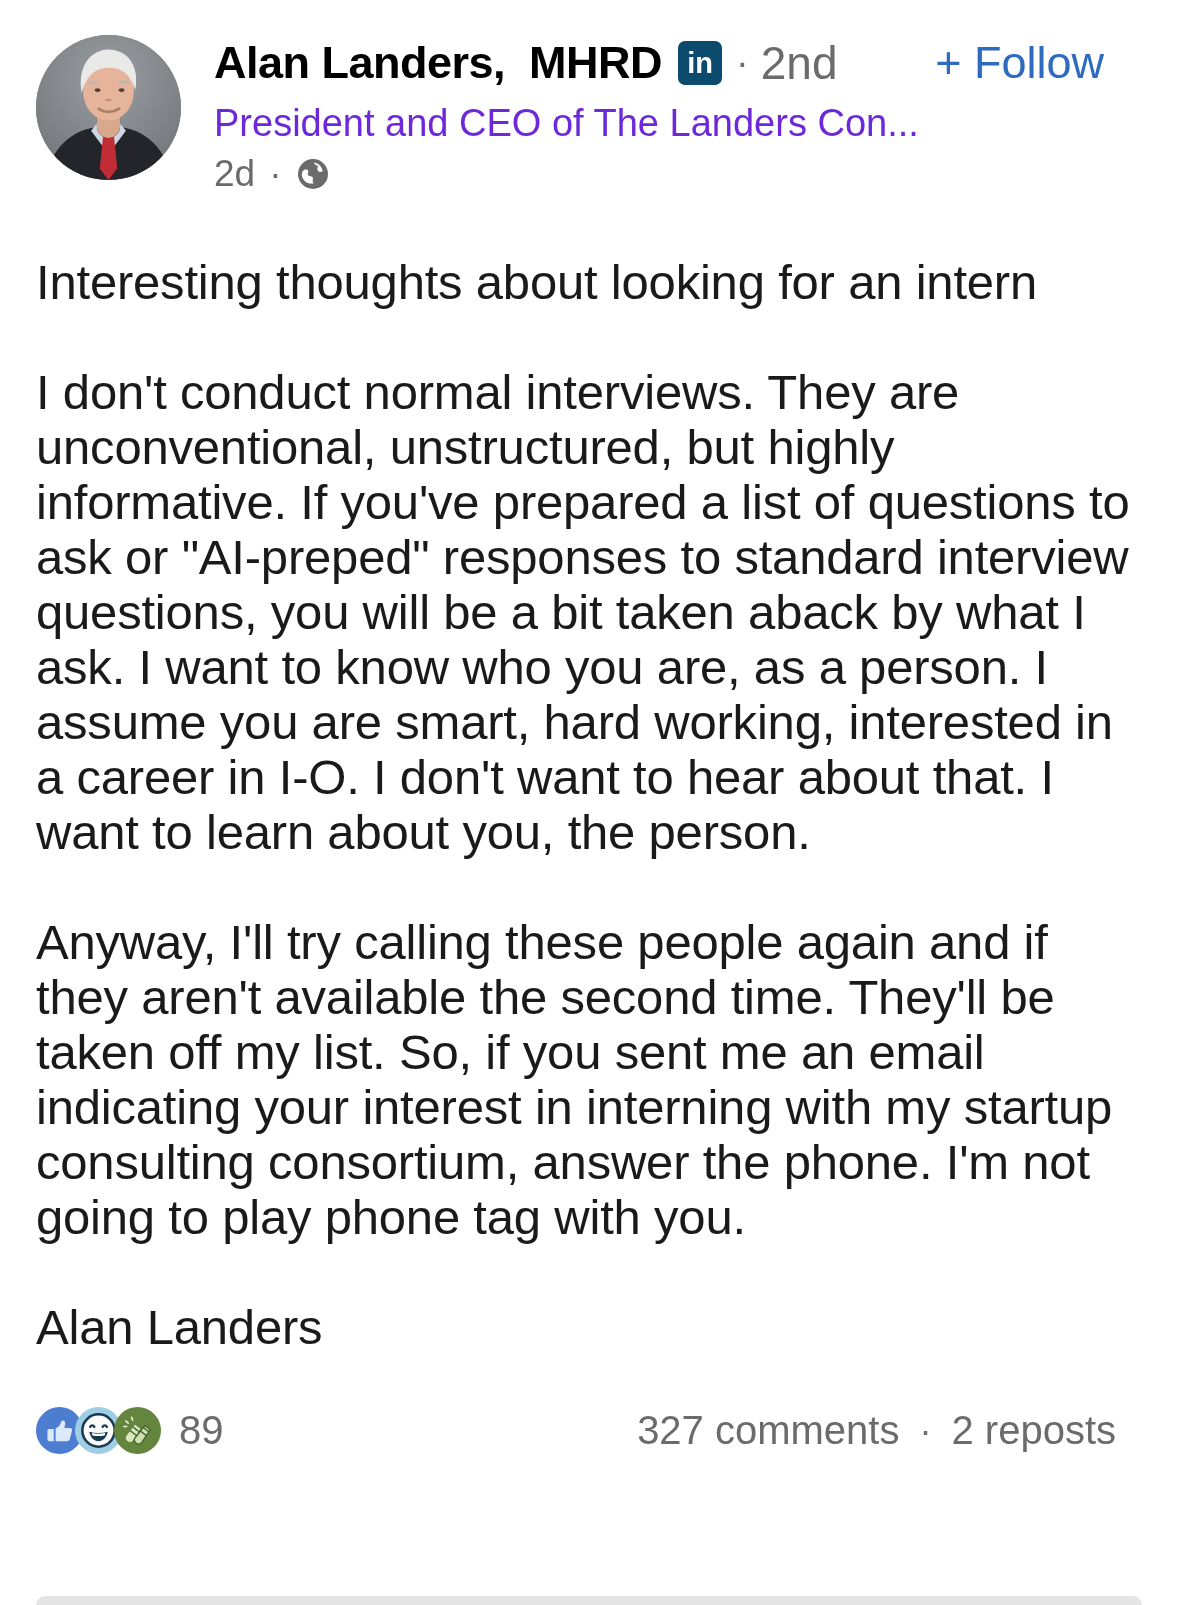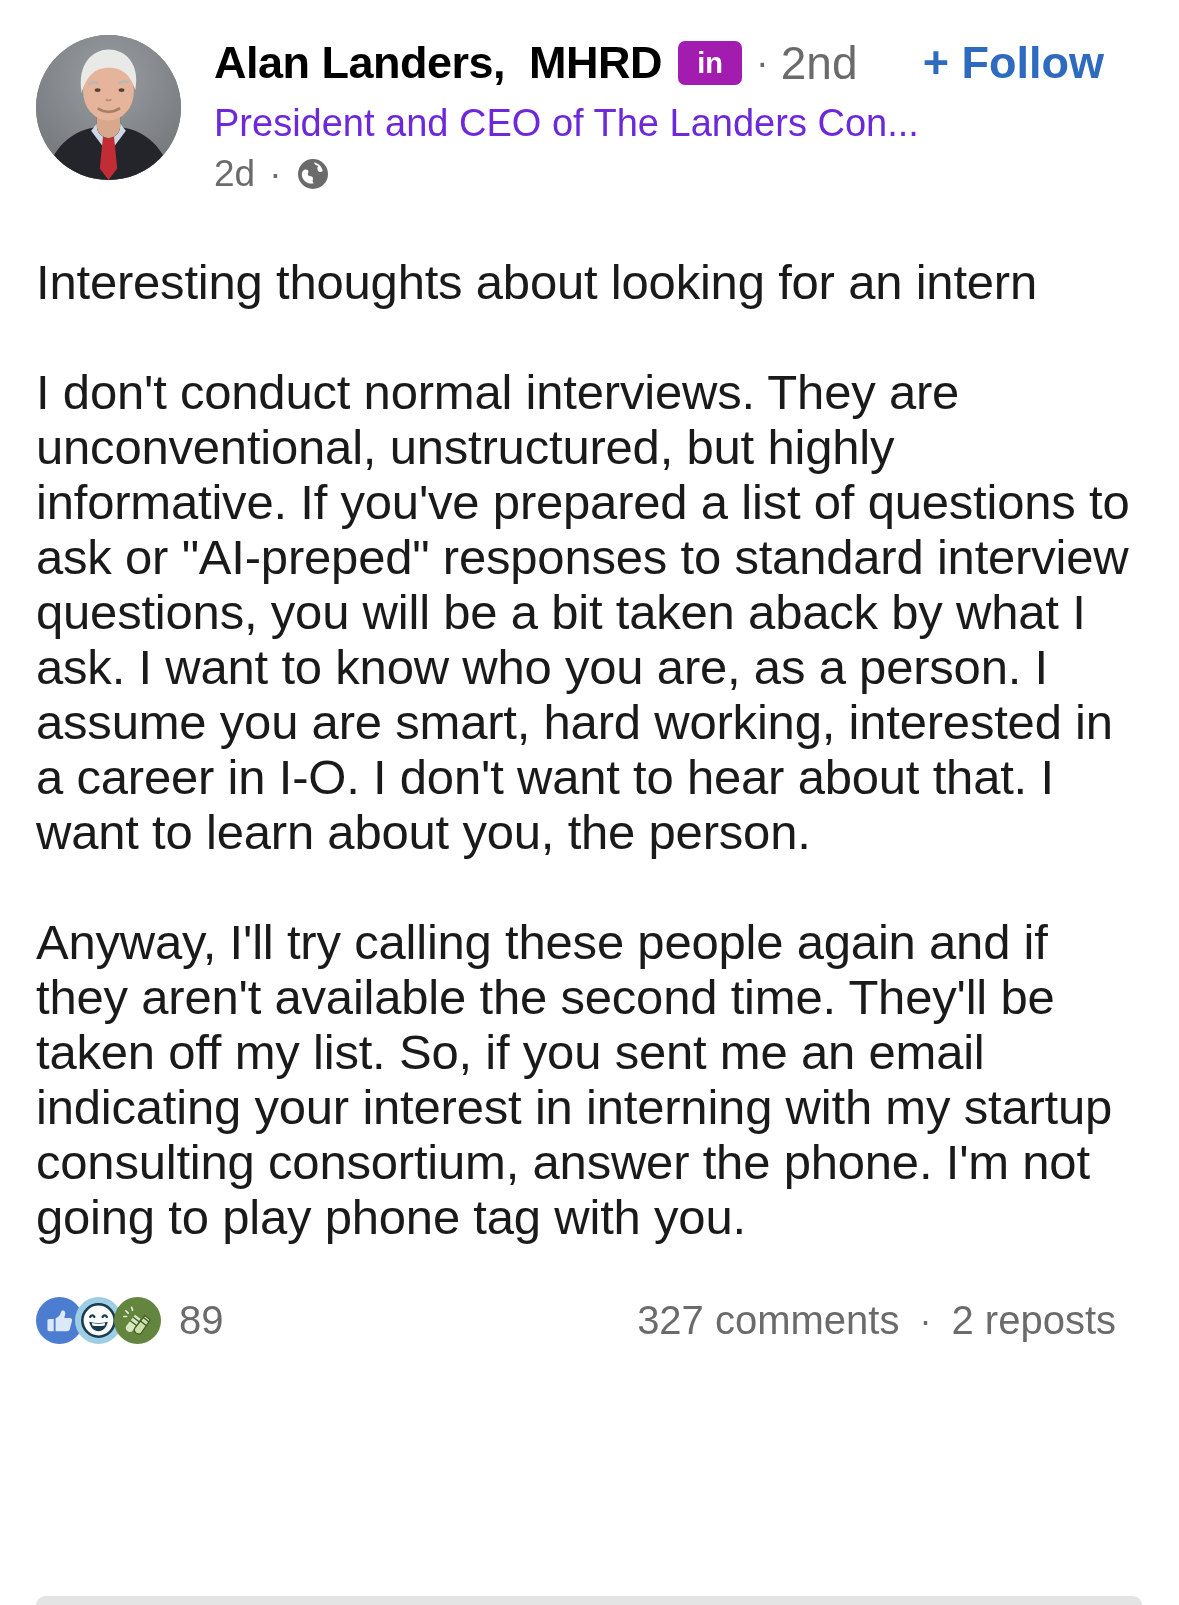--- a/index.html
+++ b/index.html
@@ -15,28 +15,28 @@
     flex-shrink:0; margin-top:7px; background:#7d8084;
   }
   .avatar svg { display:block; width:100%; height:100%; }
   .header-info { margin-left:33px; flex:1; padding-top:8px; min-width:0; }
   .name-row { display:flex; align-items:center; }
   .name {
     font-size:45px; font-weight:700; color:#000000; white-space:pre;
     letter-spacing:-0.5px;
   }
   .premium-badge {
-    width:64px; height:44px; margin-left:16px; border-radius:7px;
-    background:#a21caf; color:#ffffff; font-weight:700; font-size:29px;
+    width:44px; height:44px; margin-left:16px; border-radius:7px;
+    background:#0c4a6e; color:#ffffff; font-weight:700; font-size:29px;
     display:flex; align-items:center; justify-content:center; flex-shrink:0;
   }
   .dot-sep { color:#6b6b6b; font-size:38px; margin:0 12px 0 14px; }
   .degree { color:#6b6b6b; font-size:46px; }
   .follow-btn {
-    margin-left:auto; color:#2e6bbf; font-size:45px; font-weight:700;
+    margin-left:auto; color:#2e6bbf; font-size:45px; font-weight:400;
     background:none; border:none; cursor:pointer; white-space:nowrap;
     font-family:"Liberation Sans", sans-serif; padding:0;
   }
   .headline {
     margin-top:12px; color:#6d28d9; font-size:38px; white-space:nowrap;
     overflow:hidden;
   }
   .services-link {
     display:inline-block; margin-top:14px; color:#2e6bbf; font-size:40px;
     font-weight:700; text-decoration:none;
@@ -121,20 +121,21 @@
         </svg>
       </span>
     </div>
   </div>
 </div>
 
 <div class="post-text">
     <p>Interesting thoughts about looking for an intern</p>
     <p>I don't conduct normal interviews. They are unconventional, unstructured, but highly informative. If you've prepared a list of questions to ask or "AI-preped" responses to standard interview questions, you will be a bit taken aback by what I ask. I want to know who you are, as a person. I assume you are smart, hard working, interested in a career in I-O. I don't want to hear about that. I want to learn about you, the person.</p>
     <p>Anyway, I'll try calling these people again and if they aren't available the second time. They'll be taken off my list. So, if you sent me an email indicating your interest in interning with my startup consulting consortium, answer the phone. I'm not going to play phone tag with you.</p>
+    <p>Alan Landers</p>
   </div>
 
 <div class="engagement">
   <div class="reaction-icons">
     <span class="reaction r-like">
       <svg viewBox="0 0 48 48">
         <circle cx="24" cy="24" r="24" fill="#4C7DD0"></circle>
         <path fill="#DCE9FB" d="M13.5 22.5h4.6V35h-4.6c-1 0-1.8-.8-1.8-1.8v-8.9c0-1 .8-1.8 1.8-1.8zM20 35V21.8c2.9-1.1 4.8-3.3 5.5-6.5.3-1.2 1.5-1.9 2.6-1.4 1.3.5 2 2 1.7 3.4l-.9 4.1h5.7c1.5 0 2.6 1.4 2.2 2.9l-2.2 8.4c-.4 1.4-1.6 2.3-3 2.3H20z"></path>
       </svg>
     </span>

